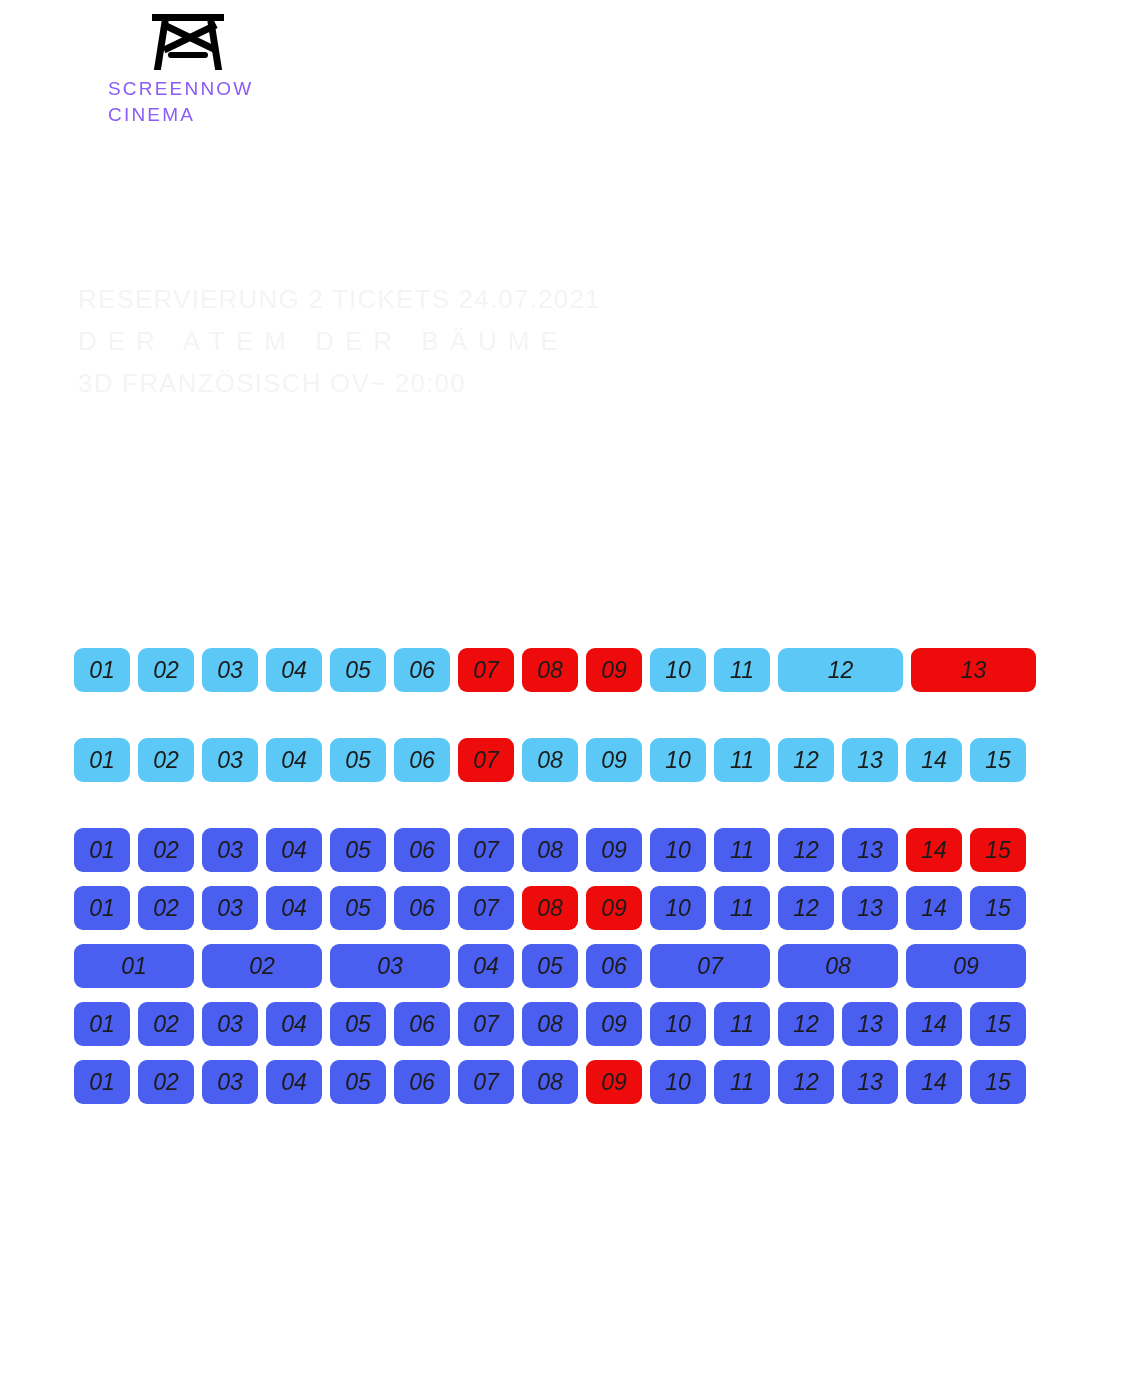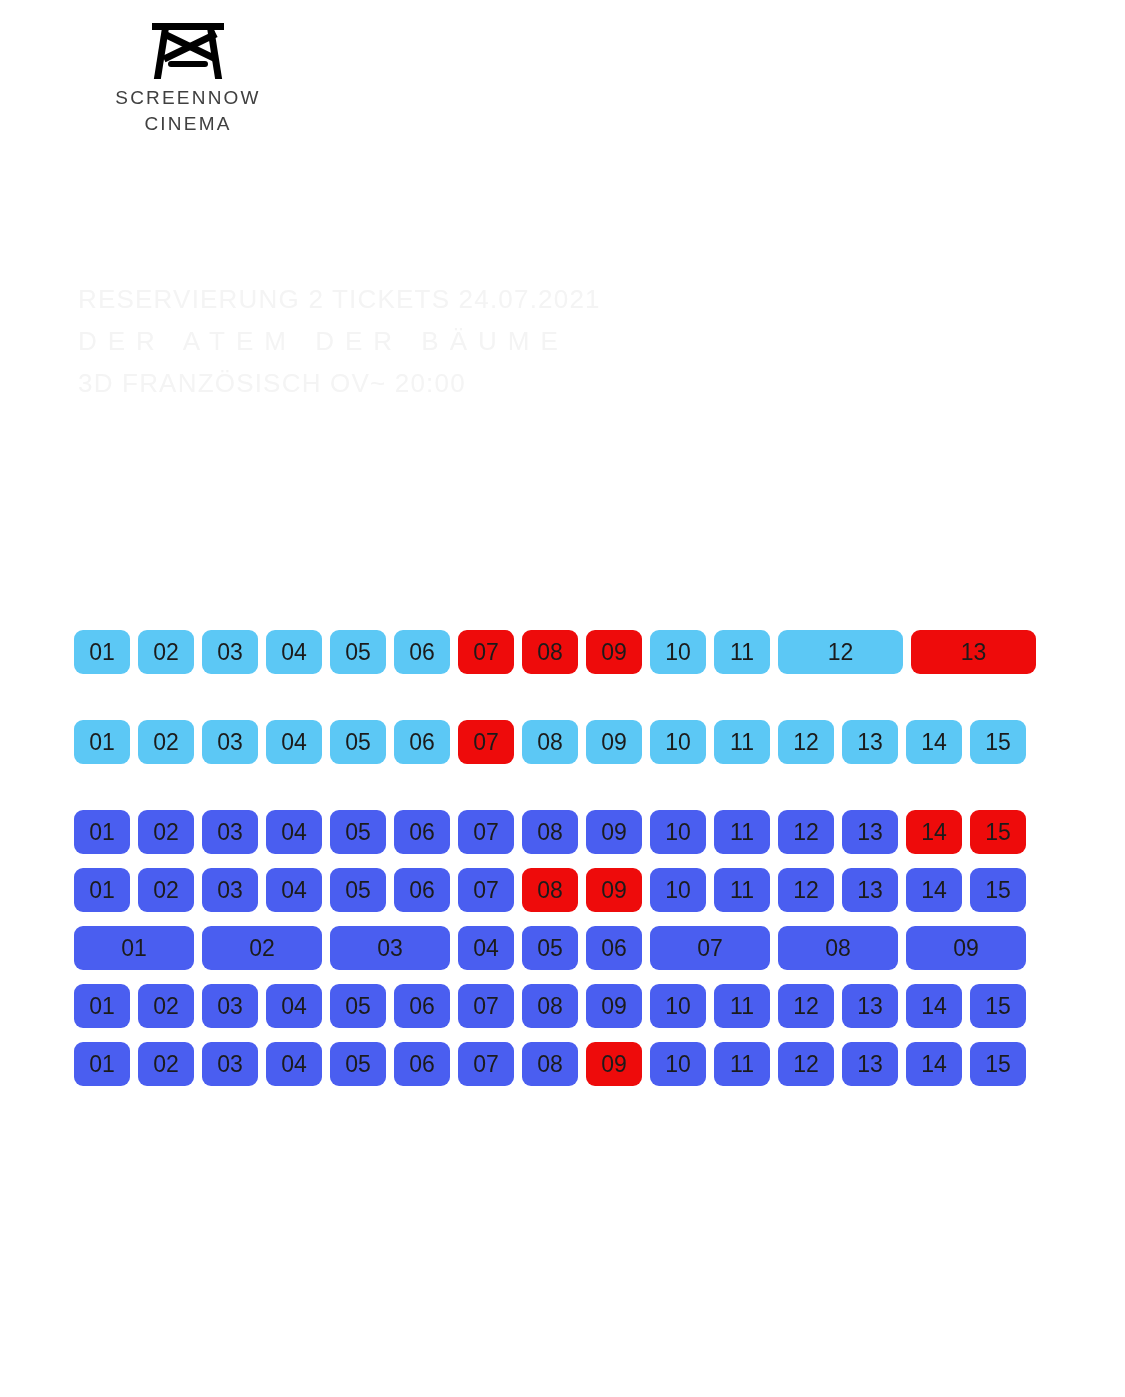--- a/index.html
+++ b/index.html
@@ -12,24 +12,24 @@
     height: 1397px;
     position: relative;
     font-family: "Liberation Sans", sans-serif;
     overflow: hidden;
   }
 
   
   .logo-block {
     position: absolute;
     left: 108px;
-    top: 17px;
+    top: 8px;
     width: 160px;
-    text-align: center;
-    color: #404040;
+    text-align: left;
+    color: #8b5cf6;
   }
   .logo-mark {
     width: 80px;
     height: 62px;
     margin: 0 auto 6px auto;
     position: relative;
   }
   .logo-mark .bar-top {
     position: absolute;
     left: 4px;
@@ -102,22 +102,23 @@
     user-select: none;
   }
   .heading .l2 {
     letter-spacing: 11px;
   }
 
   
   .seatmap {
     position: absolute;
     left: 74px;
-    top: 630px;
+    top: 648px;
     width: 975px;
+    font-style: italic;
   }
   .seat-row {
     display: flex;
     align-items: center;
     gap: 8px;
     margin-bottom: 14px;
   }
   .seat-row.gap-after {
     margin-bottom: 46px;
   }

